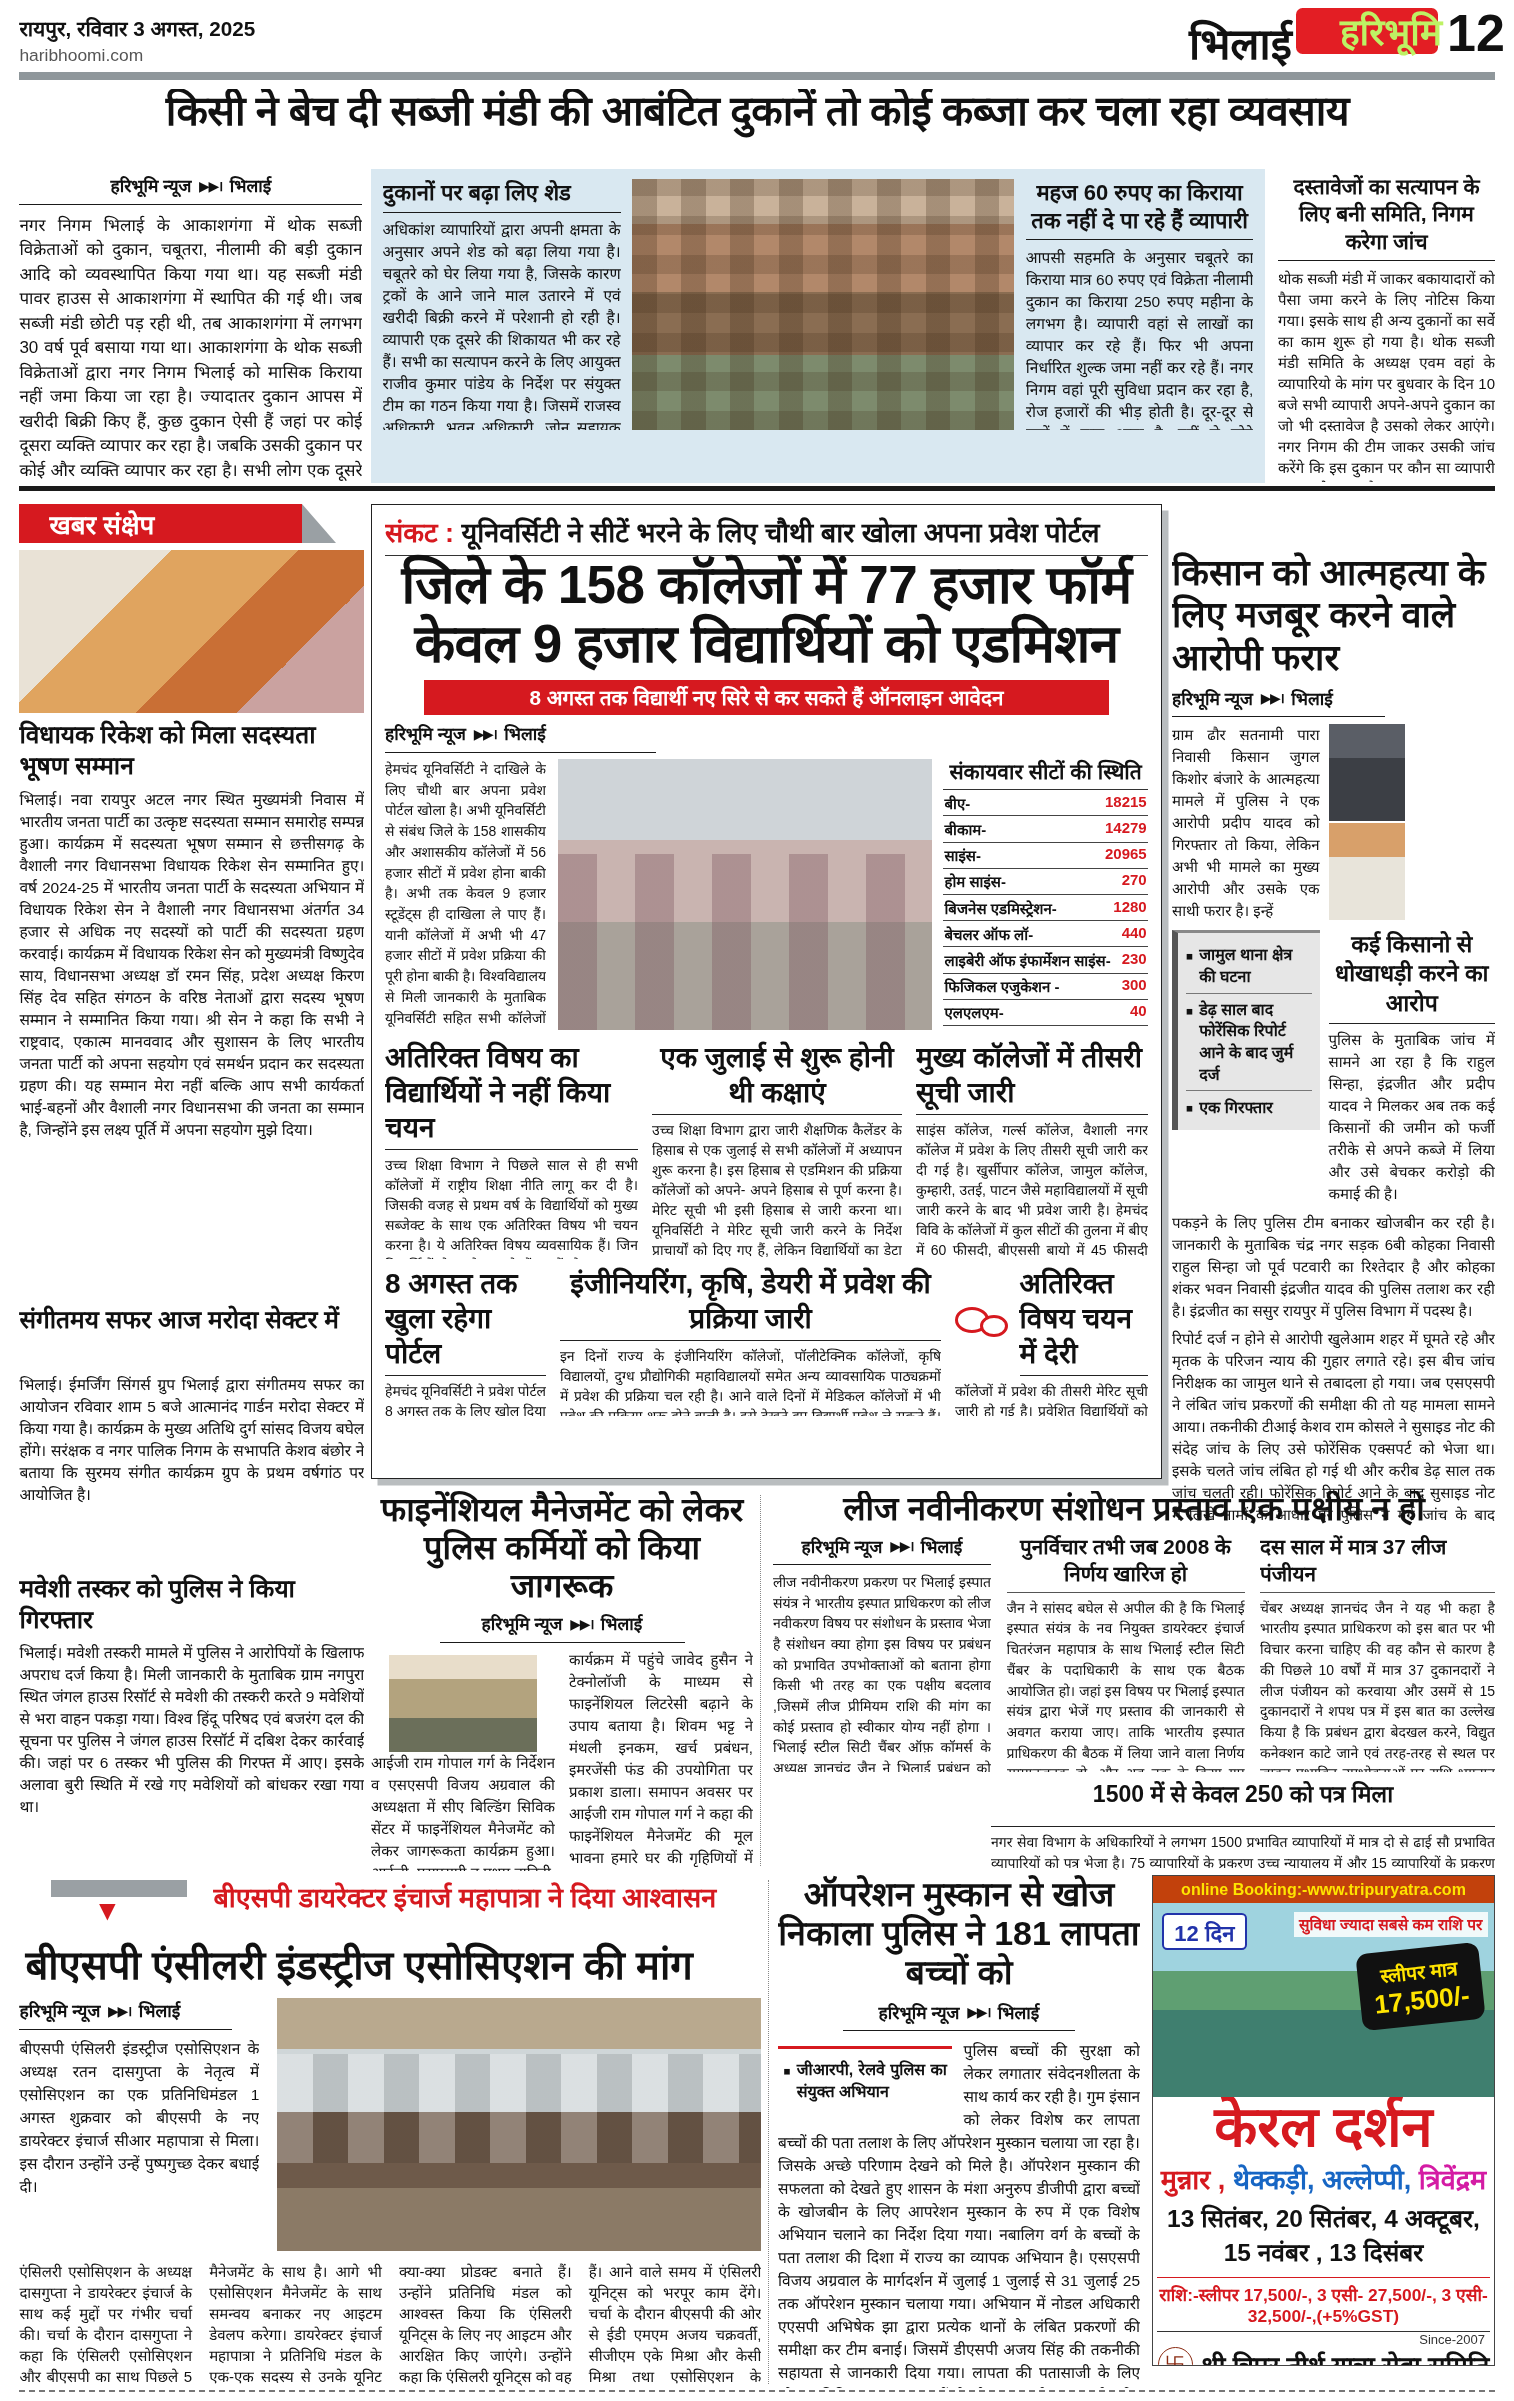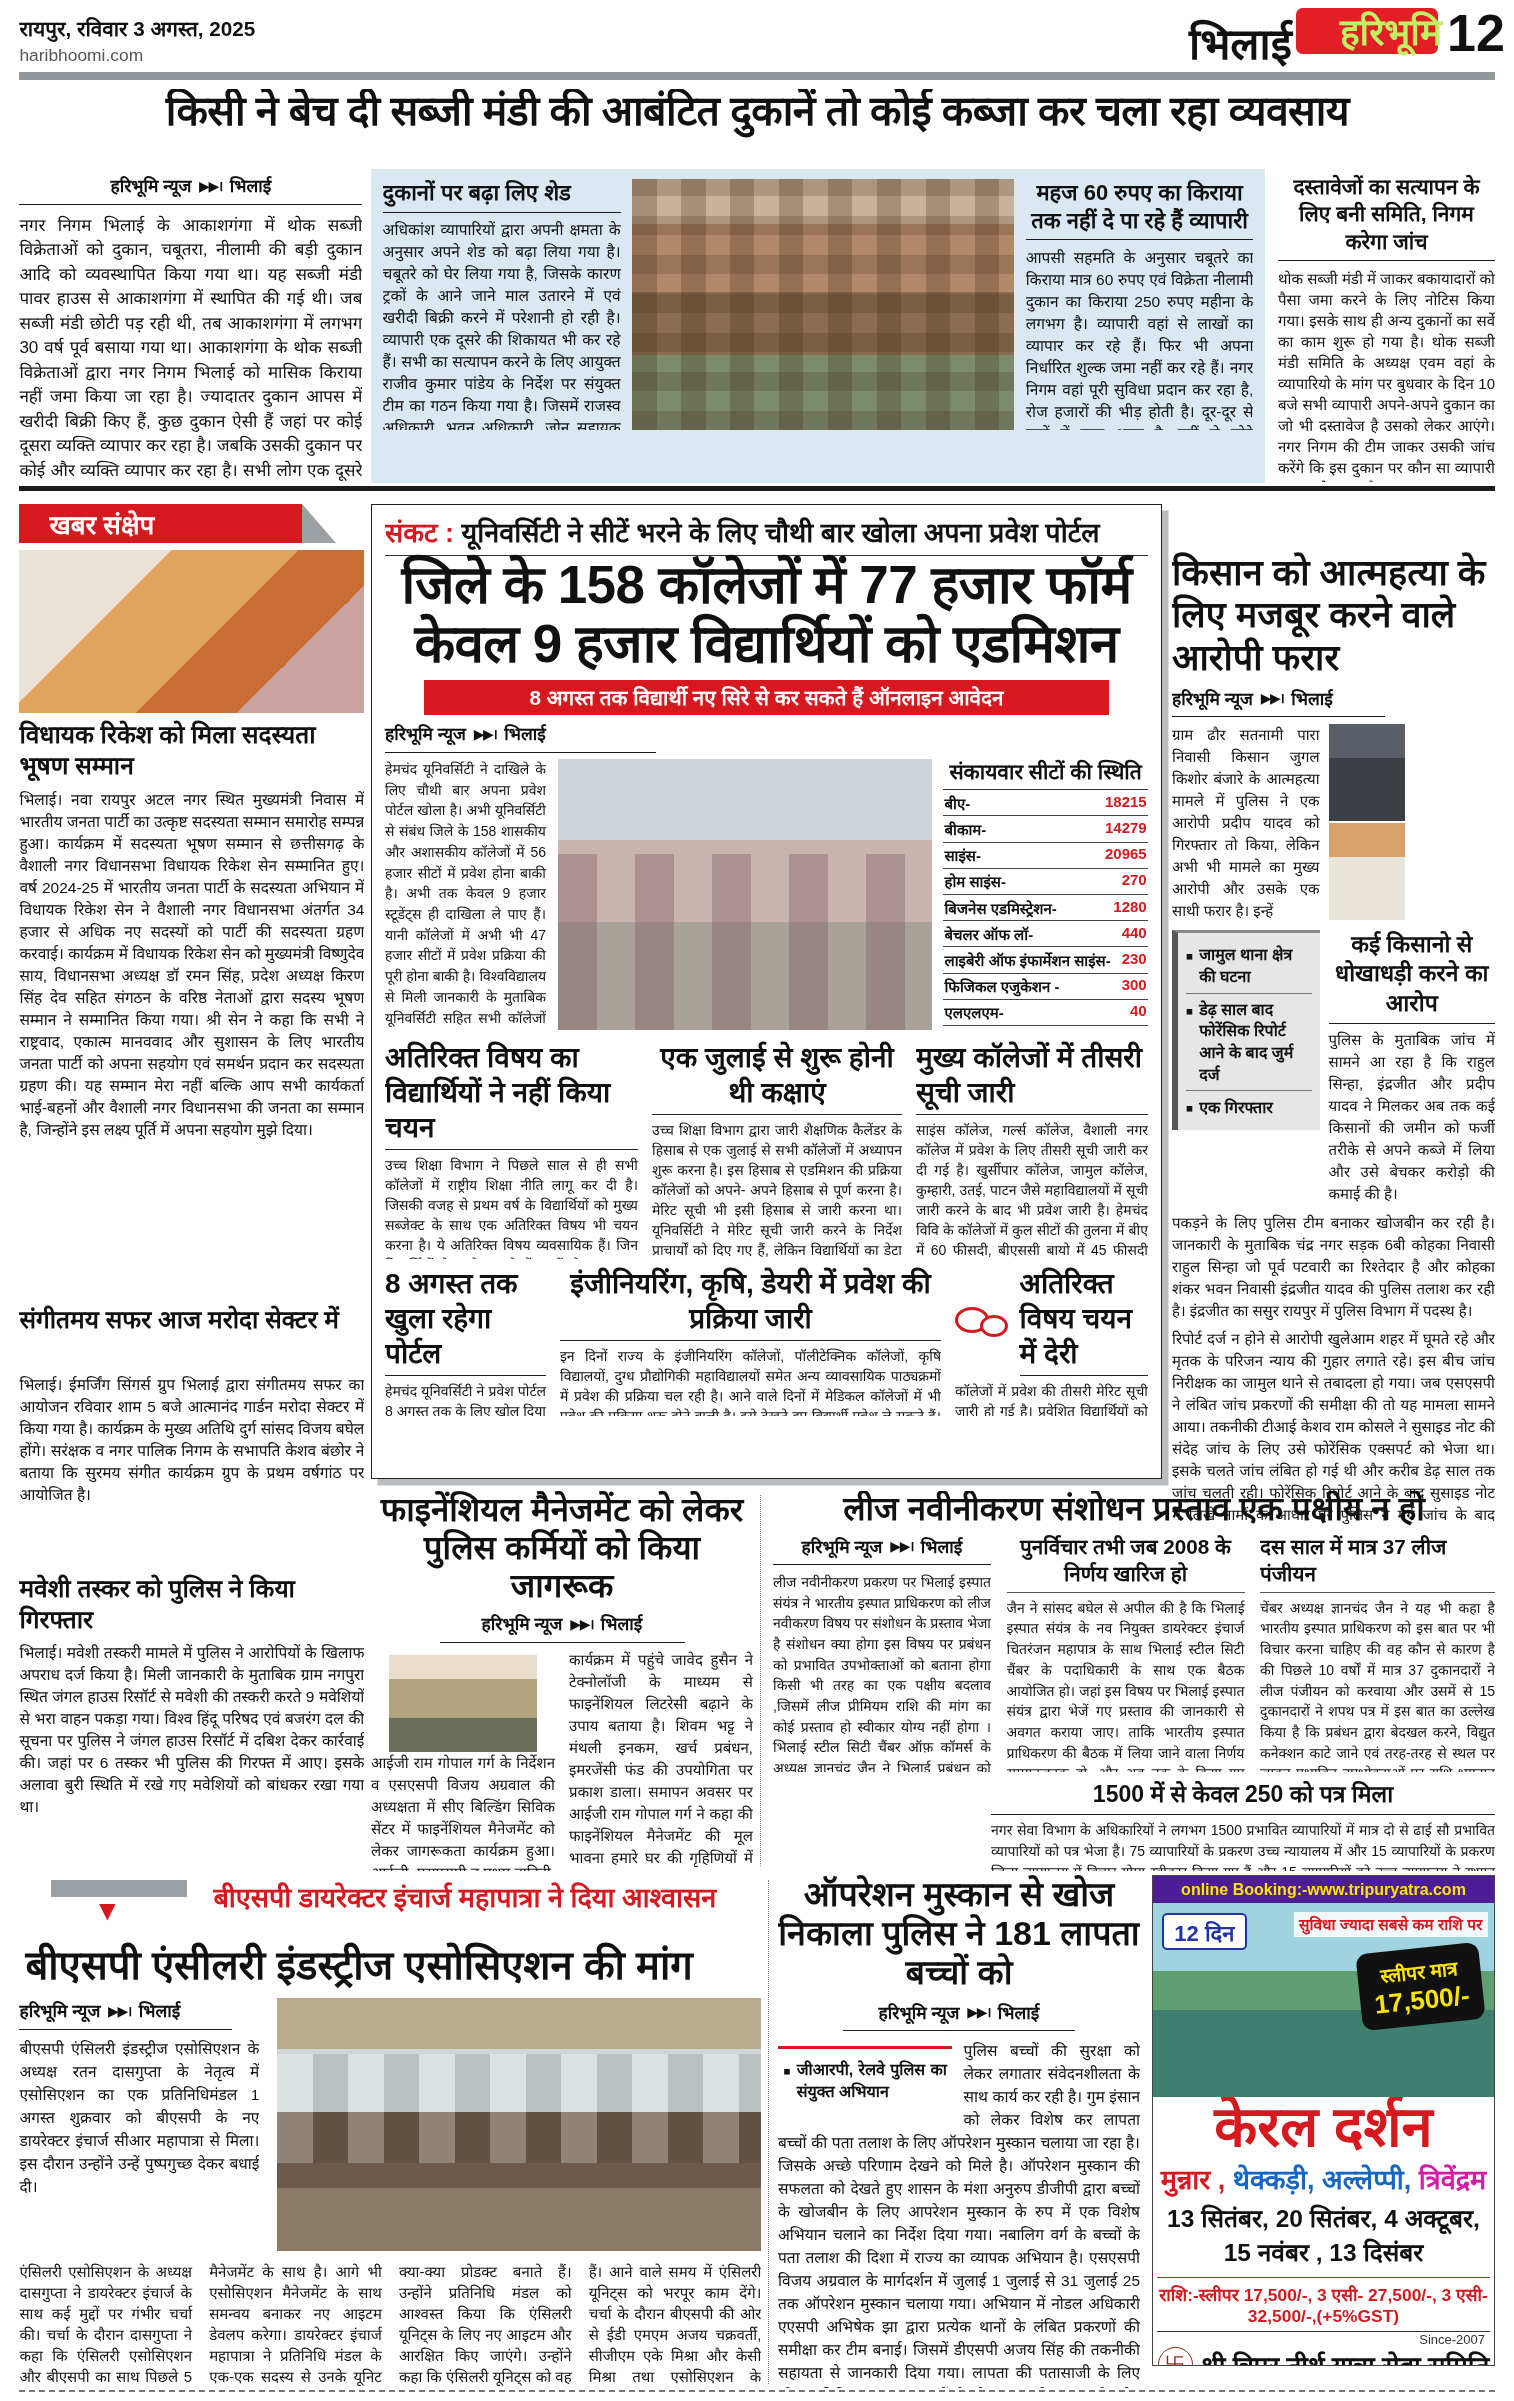--- a/index.html
+++ b/index.html
@@ -124,21 +124,21 @@
 
   
   .lease{left:773px;top:1491px;width:722px;height:380px;}
   .lease-h{font-size:33px;font-weight:900;text-align:center;line-height:1.1;}
   .lease-row{display:grid;grid-template-columns:218px 238px 1fr;gap:15.5px;height:238px;margin-top:6.5px;}
   .lease-p{font-size:14px;line-height:20.7px;}
   .ls-h{font-size:20.7px;font-weight:900;text-align:center;border-bottom:1.9px solid #555;
         padding-bottom:3.9px;margin-bottom:5.2px;line-height:1.3;}
   .ls-h2{text-align:left;}
   .lease-box{margin-left:218px;margin-top:5.2px;}
-  .lbx-h{font-size:23px;font-weight:900;text-align:center;border-bottom:1.9px solid #222;padding-bottom:5px;}
+  .lbx-h{font-size:23px;font-weight:900;text-align:center;border-bottom:1.9px solid #222;padding-bottom:17px;}
   .lbx-p{font-size:14px;line-height:20.7px;margin-top:5.2px;}
 
   
   .bsp{left:19.4px;top:1875px;width:742px;height:513px;}
   .bsp-top{position:relative;height:65px;}
   .bsp-bar{position:absolute;left:32px;top:5.2px;width:136px;height:17px;background:#9aa0a4;}
   .bsp-arrow{position:absolute;left:74px;top:22px;color:#d6191f;font-size:28px;line-height:1;}
   .bsp-kick{position:absolute;left:194px;top:6.5px;width:549px;font-size:27px;font-weight:900;color:#d6191f;line-height:1.2;}
   .bsp-h{font-size:40px;font-weight:900;line-height:1.1;margin-top:2.6px;margin-left:6px;}
   .bsp-row{display:grid;grid-template-columns:240px 1fr;gap:18px;height:253px;margin-top:11.6px;}
@@ -152,21 +152,21 @@
   
   .musk{left:778px;top:1875px;width:362px;height:513px;}
   .musk-h{font-size:34px;font-weight:900;text-align:center;line-height:1.15;}
   .musk-byl{width:232px;margin:7.7px auto;}
   .musk-bd{font-size:15.5px;line-height:23px;margin-top:3.9px;}
   .musk-box{float:left;width:174px;border-top:3.9px solid #d6191f;border-bottom:3.9px solid #d6191f;
             padding:10.3px 5.2px;margin:6.5px 11.6px 5.2px 0;}
 
   
   .ad{left:1152px;top:1875px;width:343px;height:491px;border:1.9px solid #444;background:#fff;}
-  .ad-book{height:27px;background:#4c1d95;color:#ffe400;font-size:16px;font-weight:800;
+  .ad-book{height:27px;background:#c2410c;color:#ffe400;font-size:16px;font-weight:800;
            display:flex;align-items:center;justify-content:center;}
   .ad-photo{position:relative;height:194px;
       background:linear-gradient(180deg,#9fd3df 0 35%,#5f9f72 35% 55%,#3f7f6f 55% 100%);}
   .ad-days{position:absolute;left:9px;top:10.3px;background:#fff;border:2.6px solid #2233aa;color:#2233aa;
            font-size:22px;font-weight:900;padding:1.3px 10.3px;border-radius:5.2px;}
   .ad-tag{position:absolute;right:6.5px;top:9px;color:#d6191f;background:rgba(255,255,255,.85);
           font-size:15.5px;font-weight:900;padding:1.3px 5.2px;}
   .ad-burst{position:absolute;right:11.6px;top:45px;width:123px;height:77px;background:#111;border-radius:11.6px;
             transform:rotate(-6deg);display:flex;flex-direction:column;align-items:center;justify-content:center;}
   .ad-burst .l1{color:#ffe400;font-size:19.4px;font-weight:900;}

